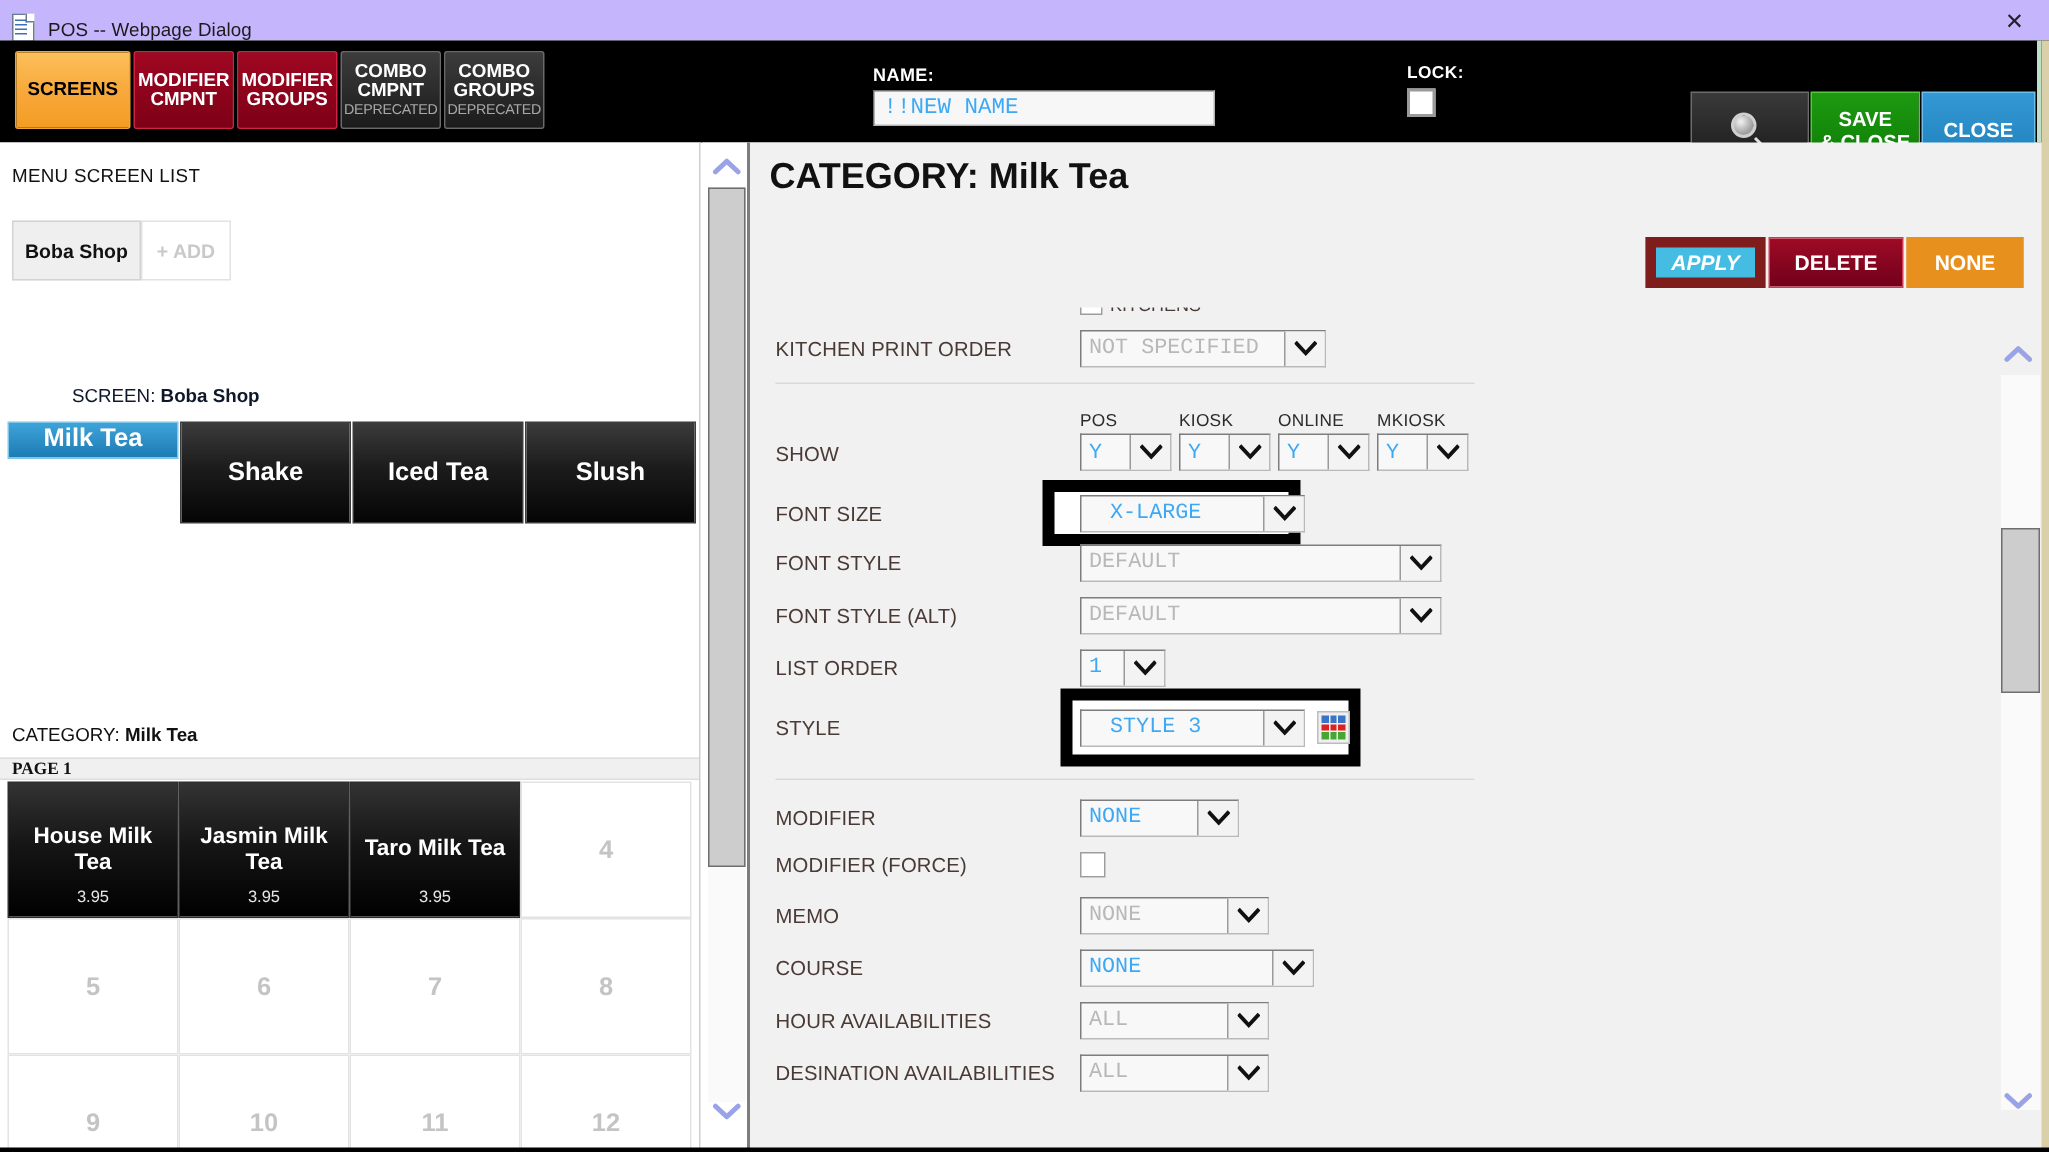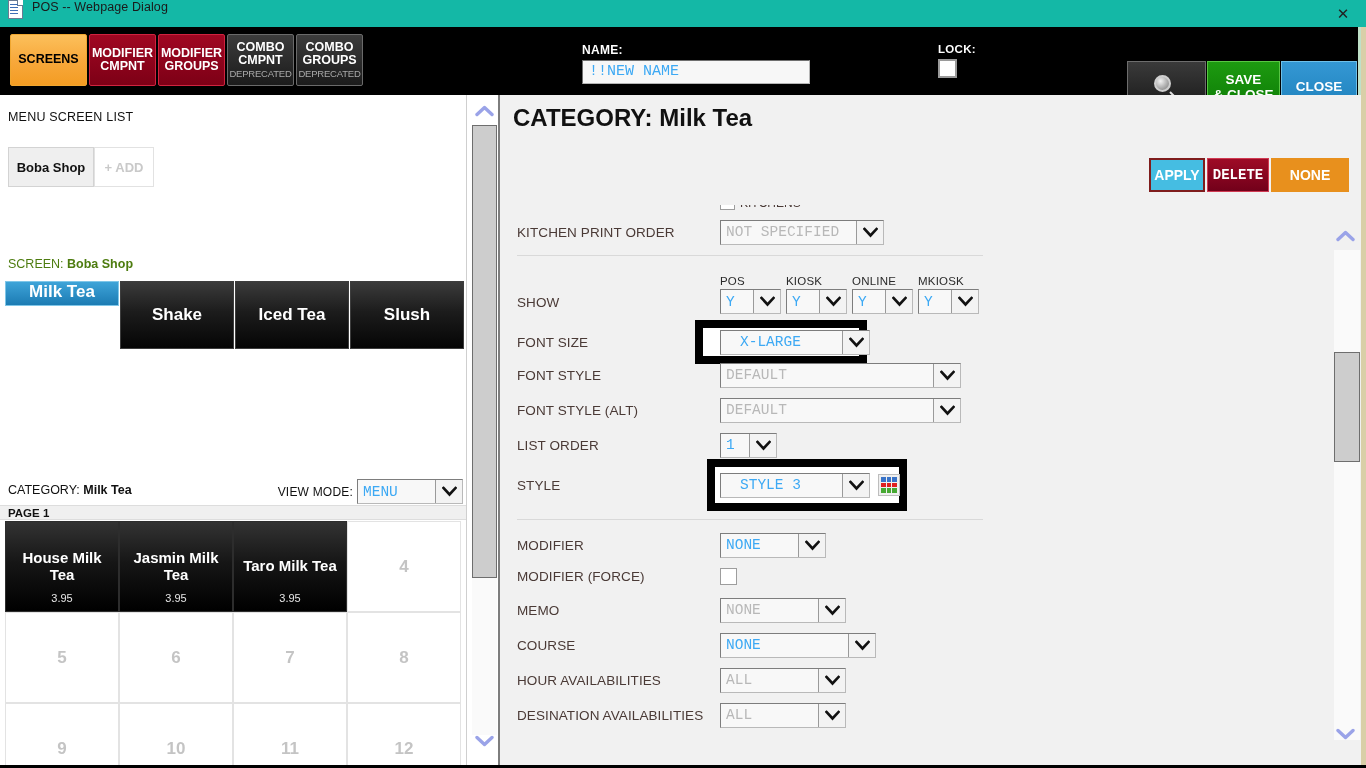--- a/index.html
+++ b/index.html
@@ -7,22 +7,22 @@
     width:1366px;height:768px;overflow:hidden;
     font-family:"Liberation Sans", sans-serif;
     background:#000;
     -webkit-font-smoothing:antialiased;
   }
   #app{position:relative;width:1366px;height:768px;overflow:hidden;background:#fff;}
 
   
   .titlebar{
     position:absolute;left:0;top:0;width:1366px;height:27px;
-    background:#14b8a6;border-bottom:1px solid #c8c8c8;
-    display:flex;align-items:flex-start;
+    background:#c4b5fd;border-bottom:1px solid #c8c8c8;
+    display:flex;align-items:flex-end;
   }
   .tb-icon{width:16px;height:18px;margin-left:8px;margin-right:8px;position:relative;flex:none;}
   .tb-icon .pg{
     position:absolute;left:0;top:0;width:13px;height:17px;background:#fff;
     border:1px solid #6b7b92;
   }
   .tb-icon .pg:after{
     content:"";position:absolute;right:-1px;top:-1px;width:5px;height:5px;
     background:#fff;border-left:1px solid #6b7b92;border-bottom:1px solid #6b7b92;
   }
@@ -99,21 +99,21 @@
   .screen-chip{
     width:86px;height:40px;box-sizing:border-box;background:#efefef;border:1px solid #d3d3d3;
     display:flex;align-items:center;justify-content:center;
     font-size:13px;font-weight:bold;color:#111;cursor:default;
   }
   .screen-add{
     width:60px;height:40px;box-sizing:border-box;background:#fff;border:1px solid #e2e2e2;
     display:flex;align-items:center;justify-content:center;
     font-size:13px;font-weight:bold;color:#c9c9c9;cursor:default;
   }
-  .screen-line{font-size:12.5px;color:#4d7c0f;padding:0 0 0 8px;position:absolute;top:162px;}
+  .screen-line{font-size:12.5px;color:#0f172a;padding:0 0 0 8px;position:absolute;top:162px;margin-left:40px;}
   .screen-line b{font-weight:bold;}
   .cat-tabs{position:absolute;left:5px;top:186px;display:flex;gap:1px;}
   .cat-tab{
     width:114px;height:68px;box-sizing:border-box;
     display:flex;align-items:center;justify-content:center;
     font-size:17px;font-weight:bold;color:#fff;cursor:default;
     background:linear-gradient(180deg,#3b3b3b 0%,#1c1c1c 45%,#050505 100%);
     border:1px solid #3d3d3d;
   }
   .cat-tab.sel{
@@ -125,20 +125,21 @@
     font-size:12.5px;color:#111;padding-left:8px;box-sizing:border-box;
   }
   .cat-line b{font-weight:bold;}
   .viewmode{position:absolute;right:3px;top:384px;display:flex;align-items:center;}
   .viewmode-label{font-size:12px;color:#111;margin-right:4px;letter-spacing:.2px;}
   .page-hdr{
     position:absolute;left:0;top:410px;width:466px;height:15px;background:#f0f0f0;
     border-top:1px solid #ddd;border-bottom:1px solid #ddd;
     font-size:11.5px;font-weight:bold;color:#111;padding-left:8px;box-sizing:border-box;
     line-height:15px;
+    font-family:Liberation Serif, serif;
   }
   .grid{position:absolute;left:5px;top:426px;width:457px;}
   .grid-row{display:flex;}
   .cell{
     width:114px;height:91px;box-sizing:border-box;border:1px solid #e3e3e3;
     display:flex;flex-direction:column;align-items:center;justify-content:center;
     font-size:17px;color:#c4c4c4;font-weight:bold;background:#fff;cursor:default;
     position:relative;
   }
   .cell.filled{
@@ -166,22 +167,22 @@
     overflow:hidden;
   }
   .panel-title{
     position:absolute;left:13px;top:9px;font-size:24px;font-weight:bold;color:#111;
   }
   .actions{position:absolute;right:17px;top:63px;display:flex;gap:2px;}
   .act{
     height:34px;display:flex;align-items:center;justify-content:center;
     font-size:14px;font-weight:bold;color:#fff;cursor:default;box-sizing:border-box;
   }
-  .act.apply{width:56px;background:#45bde2;border:2px solid #7f1d1d;}
-  .act.delete{width:62px;background:linear-gradient(180deg,#9e0b26,#72001a);border:1px solid #d03a52;font-family:Liberation Mono, monospace;}
+  .act.apply{width:80px;background:#45bde2;border:7px solid #7f1d1d;font-style:italic;}
+  .act.delete{width:90px;background:linear-gradient(180deg,#9e0b26,#72001a);border:1px solid #d03a52;}
   .act.copy{width:78px;background:#e8901d;border:1px solid #e8901d;}
 
   
   .form{position:absolute;left:17px;top:110px;width:790px;}
   .row{display:flex;align-items:center;height:26px;margin-bottom:10px;position:relative;}
   .rlabel{width:203px;font-size:13.5px;color:#4a3a36;letter-spacing:.1px;flex:none;}
   .hr{height:1px;background:#d9d9d9;width:466px;margin:10px 0 14px 0;}
   .clip-row{height:10px;overflow:hidden;position:relative;margin-bottom:4px;}
   .clip-inner{position:absolute;left:203px;top:-10px;display:flex;align-items:center;}
   .clip-box{width:15px;height:15px;border:1px solid #9d9d9d;background:#fff;box-sizing:border-box;}
@@ -338,31 +339,20 @@
       <div class="cat-tab">Shake</div>
       <div class="cat-tab">Iced Tea</div>
       <div class="cat-tab">Slush</div>
     </div>
 
     <div class="cat-line">
       <span>CATEGORY:</span>
       <b>Milk Tea</b>
     </div>
 
-    <div class="viewmode">
-      <span class="viewmode-label">VIEW MODE:</span>
-      <div class="sel w100">
-        <span class="val">MENU</span>
-        <span class="arw">
-          <svg width="15" height="11" viewBox="0 0 15 11">
-              <path d="M1.5 2 L7.5 8.5 L13.5 2" stroke="#111" stroke-width="2.6" fill="none" stroke-linecap="square"></path>
-            </svg>
-        </span>
-      </div>
-    </div>
 
     <div class="page-hdr">PAGE 1</div>
 
     <div class="grid">
       <div class="grid-row">
         <div class="cell filled">
           <span class="nm">House Milk Tea</span>
           <span class="pr">3.95</span>
         </div>
         <div class="cell filled">

